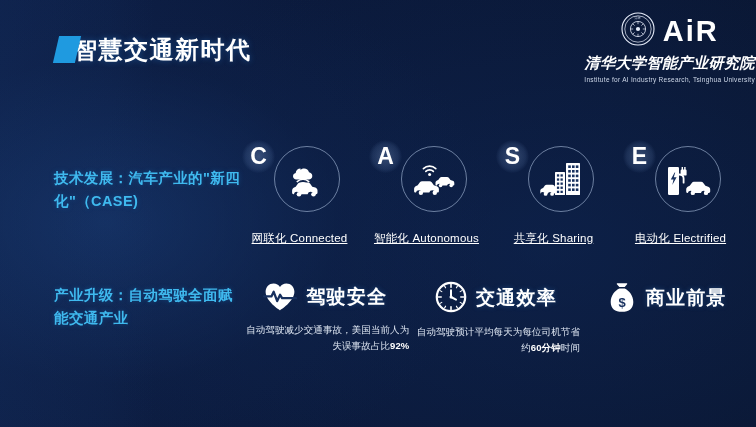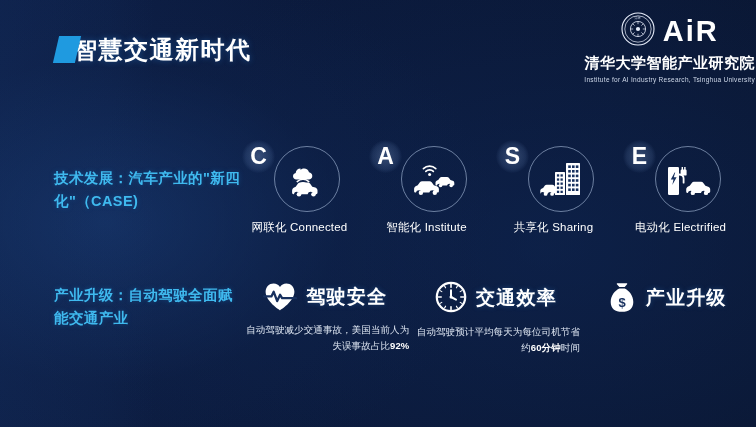--- a/index.html
+++ b/index.html
@@ -53,21 +53,21 @@
     display:flex; flex-direction:column; align-items:center;
     z-index:3;
   }
   .logo-top{ display:flex; align-items:center; gap:8px; }
   .logo-air{
     font-size:29px; font-weight:bold; letter-spacing:2px;
     color:#ffffff; line-height:1;
   }
   .logo-cn{
     font-size:15px; font-weight:bold; letter-spacing:.5px;
-    color:#ffffff; margin-top:4px; white-space:nowrap;
+    color:#ffffff; margin-top:4px; white-space:nowrap;font-style:italic;
   }
   .logo-en{
     font-size:6.5px; letter-spacing:.3px;
     color:#cfd9ea; margin-top:3px; white-space:nowrap;
   }
   .tsinghua-seal{ flex:0 0 auto; }
 
   
   .side-label{
     position:absolute; left:54px;
@@ -100,23 +100,24 @@
     z-index:2;
   }
   .case-circle{
     width:66px; height:66px; border-radius:50%;
     border:1px solid rgba(185,205,235,0.55);
     display:flex; align-items:center; justify-content:center;
     margin-top:6px; margin-left:14px;
     z-index:1;
   }
   .case-caption{
-    margin-top:8px;
+    margin-top:19px;
     font-size:11.5px; color:#ffffff; letter-spacing:.2px;
     white-space:nowrap;
+    text-decoration:underline;
   }
 
   
   .benefit-row{
     position:absolute; left:240px; top:281px;
     width:512px; display:flex; z-index:3;
   }
   .benefit-item{ width:171px; display:flex; flex-direction:column; align-items:center; }
   .benefit-head{ display:flex; align-items:center; gap:9px; }
   .benefit-icon{ flex:0 0 auto; display:flex; align-items:center; }
@@ -208,21 +209,21 @@
 
           <path d="M24.5 26.4c-.6 0-1-.4-1-1v-1.6c0-1 .6-1.9 1.5-2.3l1.2-.5 1.7-2.3c.4-.5 1-.8 1.6-.8h5.6c.7 0 1.3.3 1.7.8l1.7 2.3 2.2.7c1 .3 1.6 1.2 1.6 2.2v1.6c0 .6-.4 1-1 1h-1.7a2.4 2.4 0 0 0-4.6 0h-5.6a2.4 2.4 0 0 0-4.6 0h-1.3z"></path>
           <circle cx="28.6" cy="26.5" r="1.8"></circle>
           <circle cx="39.2" cy="26.5" r="1.8"></circle>
 
           <path d="M3.5 33.6c-.8 0-1.4-.6-1.4-1.4v-2.1c0-1.3.8-2.5 2-3l1.6-.8 2.2-3c.5-.7 1.3-1.1 2.2-1.1h7.4c.9 0 1.7.4 2.2 1.1l2.2 3 2.9.9c1.3.4 2.1 1.6 2.1 2.9v2.1c0 .8-.6 1.4-1.4 1.4h-2.2a3.1 3.1 0 0 0-6 0h-7.4a3.1 3.1 0 0 0-6 0H3.5z"></path>
           <circle cx="8.9" cy="33.7" r="2.2"></circle>
           <circle cx="22.8" cy="33.7" r="2.2"></circle>
         </svg>
       </div>
-      <div class="case-caption">智能化 Institute</div>
+      <div class="case-caption">智能化 Autonomous</div>
     </div>
 
     <div class="case-item">
       <div class="case-letter">S</div>
       <div class="case-circle">
         <svg width="44" height="40" viewBox="0 0 44 40" fill="#ffffff">
 
           <rect x="27" y="4" width="14" height="32" rx="0.6"></rect>
           <g fill="#17305e">
             <rect x="29.2" y="6.4" width="2.6" height="2.6"></rect>
@@ -343,18 +344,18 @@
       <div class="benefit-head">
         <span class="benefit-icon">
           <svg width="30" height="32" viewBox="0 0 30 32" fill="#ffffff">
             <path d="M10.4 2.2c-.6 0-.9.7-.5 1.1l2.4 2.6h5.4l2.4-2.6c.4-.4.1-1.1-.5-1.1h-9.2z"></path>
             <path d="M12.3 7.4c-3.9 2-8.6 6.4-8.6 13.5 0 6.5 4.3 9.9 11.3 9.9s11.3-3.4 11.3-9.9c0-7.1-4.7-11.5-8.6-13.5h-5.4z"></path>
             <g fill="#17305e">
               <text x="15" y="25.8" font-size="13" font-weight="bold" text-anchor="middle" font-family="'Liberation Sans',sans-serif">$</text>
             </g>
           </svg>
         </span>
-        <span class="benefit-title">产业升级</span>
+        <span class="benefit-title">商业前景</span>
       </div>
     </div>
   </div>
 
 </div>
 
 </body></html>

